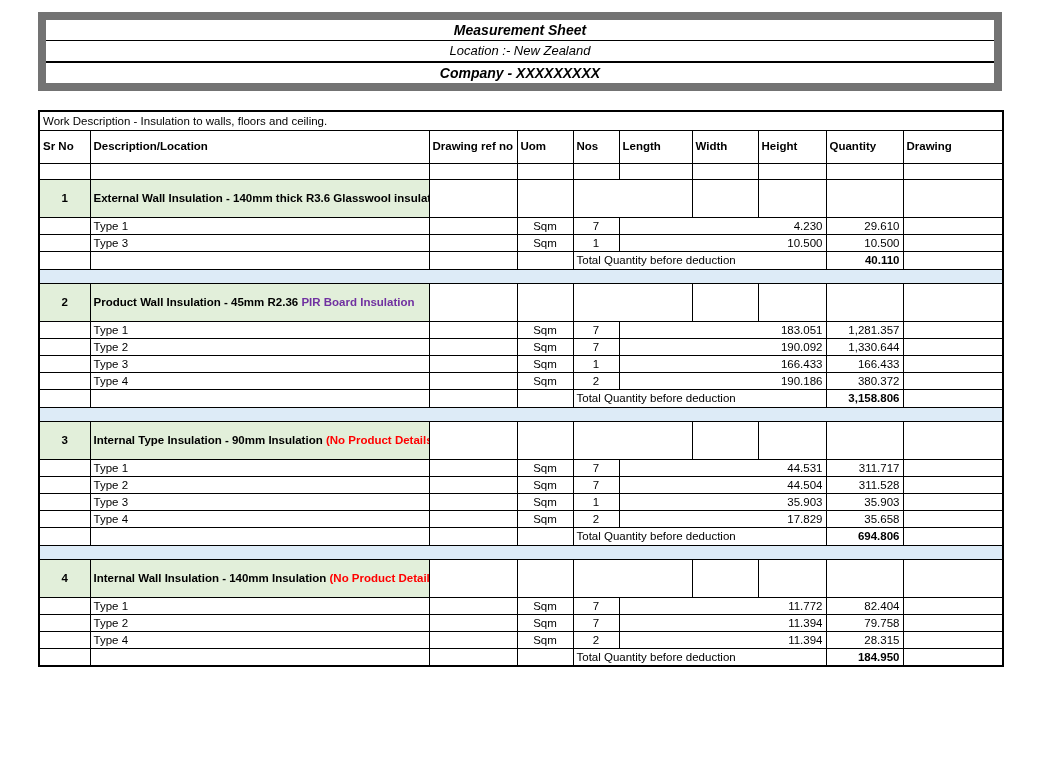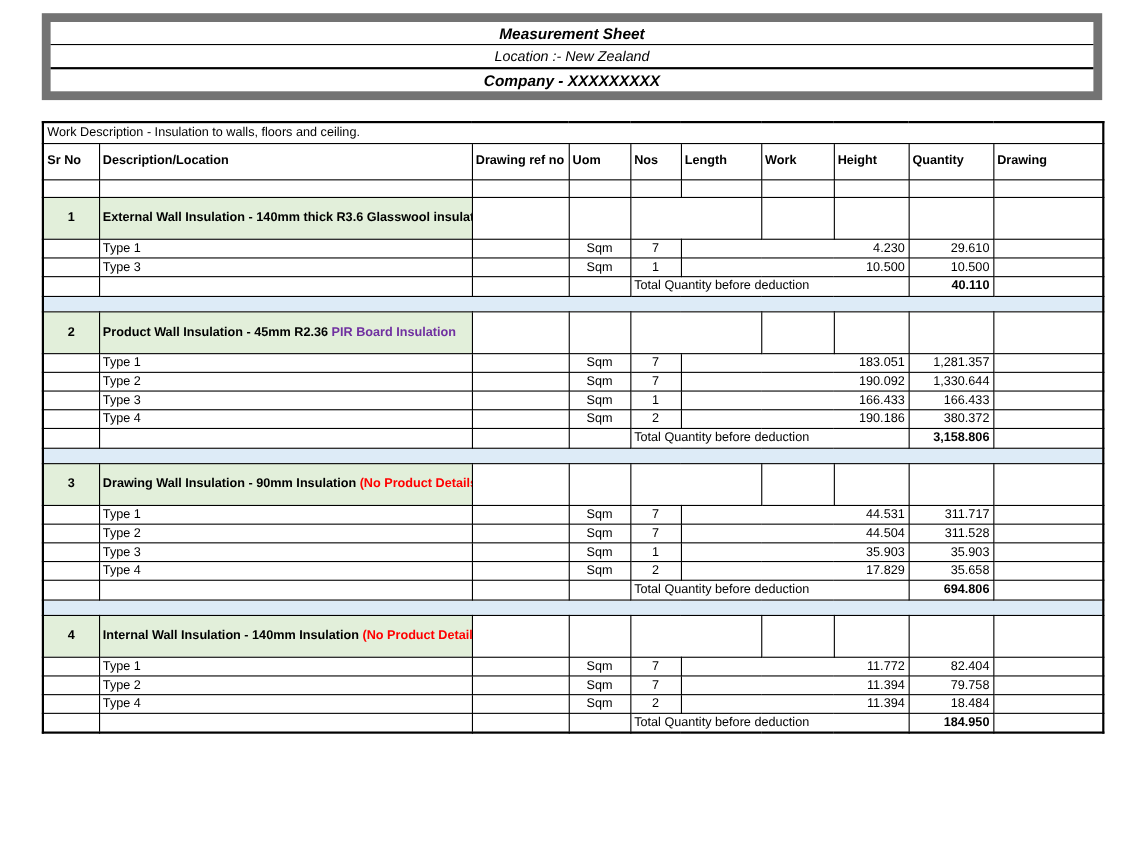--- a/index.html
+++ b/index.html
@@ -114,21 +114,21 @@
       <tr class="workdesc">
         <td colspan="10">Work Description - Insulation to walls, floors and ceiling.</td>
       </tr>
       <tr class="colhead">
         <td>Sr No</td>
         <td>Description/Location</td>
         <td>Drawing ref no</td>
         <td>Uom</td>
         <td>Nos</td>
         <td>Length</td>
-        <td>Work</td>
+        <td>Width</td>
         <td>Height</td>
         <td>Quantity</td>
         <td>Drawing</td>
       </tr>
       <tr class="spacer">
         <td></td>
         <td></td>
         <td></td>
         <td></td>
         <td></td>
@@ -240,21 +240,21 @@
           <td></td>
           <td class="totlabel" colspan="4">Total Quantity before deduction</td>
           <td class="totval right">3,158.806</td>
           <td></td>
         </tr>
         <tr class="band">
           <td colspan="10"></td>
         </tr>
         <tr class="sechead">
           <td class="green srno">3</td>
-          <td class="green desc"><span style="color: rgb(0, 0, 0);">Drawing Wall Insulation - 90mm Insulation </span><span style="color: rgb(255, 0, 0);">(No Product Details available)</span></td>
+          <td class="green desc"><span style="color: rgb(0, 0, 0);">Internal Type Insulation - 90mm Insulation </span><span style="color: rgb(255, 0, 0);">(No Product Details available)</span></td>
           <td></td>
           <td></td>
           <td colspan="2"></td>
           <td></td>
           <td></td>
           <td></td>
           <td></td>
         </tr>
         <tr class="typerow">
           <td></td>
@@ -339,21 +339,21 @@
           <td class="right">79.758</td>
           <td></td>
         </tr>
         <tr class="typerow">
           <td></td>
           <td class="left">Type 4</td>
           <td></td>
           <td class="center">Sqm</td>
           <td class="center">2</td>
           <td class="right" colspan="3">11.394</td>
-          <td class="right">18.484</td>
+          <td class="right">28.315</td>
           <td></td>
         </tr>
         <tr class="totalrow">
           <td></td>
           <td></td>
           <td></td>
           <td></td>
           <td class="totlabel" colspan="4">Total Quantity before deduction</td>
           <td class="totval right">184.950</td>
           <td></td>

